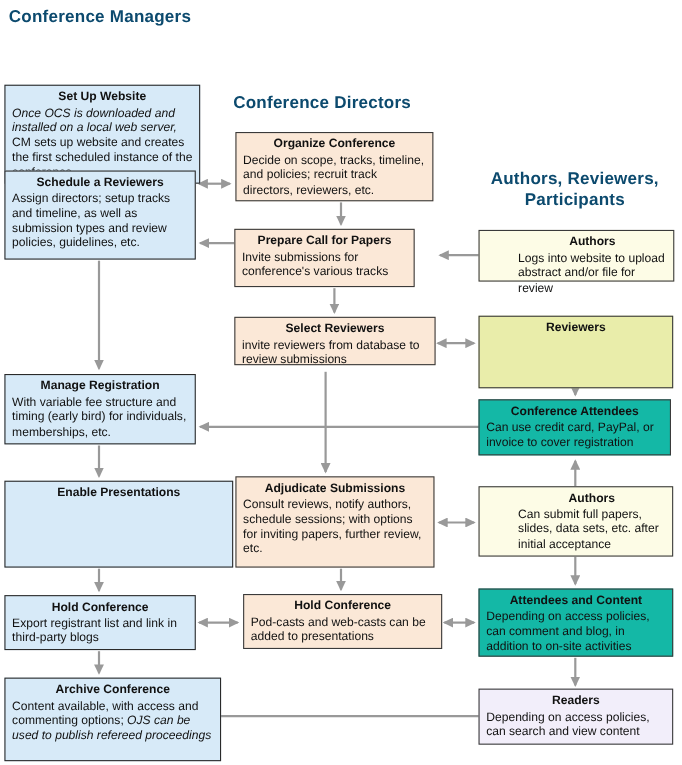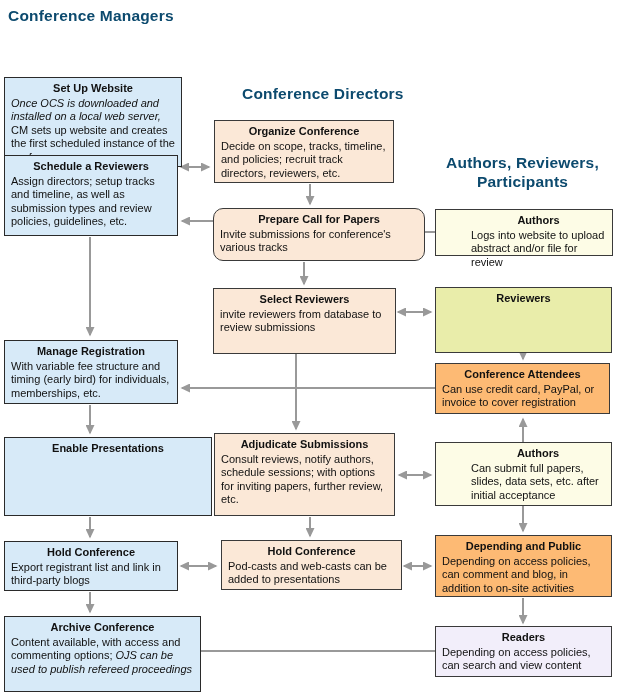--- a/index.html
+++ b/index.html
@@ -16,21 +16,21 @@
     position:absolute;box-sizing:border-box;border:1.6px solid #2a2a2a;
     padding:4px 6px 3px 6px;font-size:11px;line-height:13.5px;
   }
   .box .title{font-weight:bold;text-align:center;margin-bottom:1px;}
   .box .body{text-align:left;}
   .it{font-style:italic;}
   .blue{background:#d7eaf8;}
   .peach{background:#fbe8d7;border-color:#3a3a3a;}
   .ivory{background:#fdfce6;border-color:#3a3a3a;padding-left:35px;}
   .green{background:#e9edaa;border-color:#3a3a3a;}
-  .cyan{background:#fdba74;border-color:#3a3a3a;}
+  .cyan{background:#14b8a6;border-color:#3a3a3a;}
   .lav{background:#f2eefa;border-color:#3a3a3a;}
 </style>
 </head>
 <body>
 
 <div id="canvas">
 
   <svg id="wires" viewBox="0 0 620 695">
     <defs>
       <marker id="ah" markerWidth="10" markerHeight="9" refX="8" refY="4.5" orient="auto-start-reverse" markerUnits="userSpaceOnUse">
@@ -57,21 +57,21 @@
       <line x1="523" y1="442" x2="523" y2="419" marker-end="url(#ah)"></line>
       <line x1="523" y1="506" x2="523" y2="531" marker-end="url(#ah)"></line>
       <line x1="181" y1="566" x2="216" y2="566" marker-start="url(#ah)" marker-end="url(#ah)"></line>
       <line x1="404" y1="566" x2="431" y2="566" marker-start="url(#ah)" marker-end="url(#ah)"></line>
       <line x1="523" y1="598" x2="523" y2="623" marker-end="url(#ah)"></line>
       <line x1="436" y1="651" x2="183" y2="651" marker-end="url(#ah)"></line>
     </g>
   </svg>
 
   <div class="heading" style="left:8px;top:6px;">Conference Managers</div>
-  <div class="heading" style="left:242px;top:84px;text-align:center;">Conference Directors</div>
+  <div class="heading" style="left:212px;top:84px;text-align:center;">Conference Directors</div>
   <div class="heading" style="left:425px;top:153px;width:195px;text-align:center;">
     <div>Authors, Reviewers,</div>
     <div>Participants</div>
   </div>
 
   <div class="box blue" style="left:4px;top:34px;width:178px;height:90px;margin-top:43px;">
     <div class="title">Set Up Website</div>
     <div class="body"><span class="it">Once OCS is downloaded and installed on a local web server,</span> <span>CM sets up website and creates the first scheduled instance of the conference.</span></div>
   </div>
   <div class="box blue" style="left:4px;top:155px;width:174px;height:81px;">
@@ -91,25 +91,25 @@
   </div>
   <div class="box blue" style="left:4px;top:616px;width:197px;height:76px;">
     <div class="title">Archive Conference</div>
     <div class="body"><span>Content available, with access and commenting options; </span><span class="it">OJS can be used to publish refereed proceedings</span></div>
   </div>
 
   <div class="box peach" style="left:214px;top:120px;width:180px;height:63px;">
     <div class="title">Organize Conference</div>
     <div class="body">Decide on scope, tracks, timeline, and policies; recruit track directors, reviewers, etc.</div>
   </div>
-  <div class="box peach" style="left:213px;top:208px;width:212px;height:53px;border-radius:10px;">
+  <div class="box peach" style="left:213px;top:208px;width:164px;height:53px;">
     <div class="title">Prepare Call for Papers</div>
     <div class="body">Invite submissions for conference's various tracks</div>
   </div>
-  <div class="box peach" style="left:213px;top:288px;width:183px;height:66px;">
+  <div class="box peach" style="left:213px;top:288px;width:183px;height:44px;">
     <div class="title">Select Reviewers</div>
     <div class="body">invite reviewers from database to review submissions</div>
   </div>
   <div class="box peach" style="left:214px;top:433px;width:181px;height:83px;">
     <div class="title">Adjudicate Submissions</div>
     <div class="body">Consult reviews, notify authors, schedule sessions; with options for inviting papers, further review, etc.</div>
   </div>
   <div class="box peach" style="left:221px;top:540px;width:181px;height:50px;">
     <div class="title">Hold Conference</div>
     <div class="body">Pod-casts and web-casts can be added to presentations</div>
@@ -124,21 +124,21 @@
   </div>
   <div class="box cyan" style="left:435px;top:363px;width:175px;height:51px;">
     <div class="title">Conference Attendees</div>
     <div class="body">Can use credit card, PayPal, or invoice to cover registration</div>
   </div>
   <div class="box ivory" style="left:435px;top:442px;width:177px;height:64px;">
     <div class="title">Authors</div>
     <div class="body">Can submit full papers, slides, data sets, etc. after initial acceptance</div>
   </div>
   <div class="box cyan" style="left:435px;top:535px;width:177px;height:62px;">
-    <div class="title">Depending and Public</div>
+    <div class="title">Attendees and Content</div>
     <div class="body">Depending on access policies, can comment and blog, in addition to on-site activities</div>
   </div>
   <div class="box lav" style="left:435px;top:626px;width:177px;height:51px;">
     <div class="title">Readers</div>
     <div class="body">Depending on access policies, can search and view content</div>
   </div>
 
 </div>
 
 </body></html>

